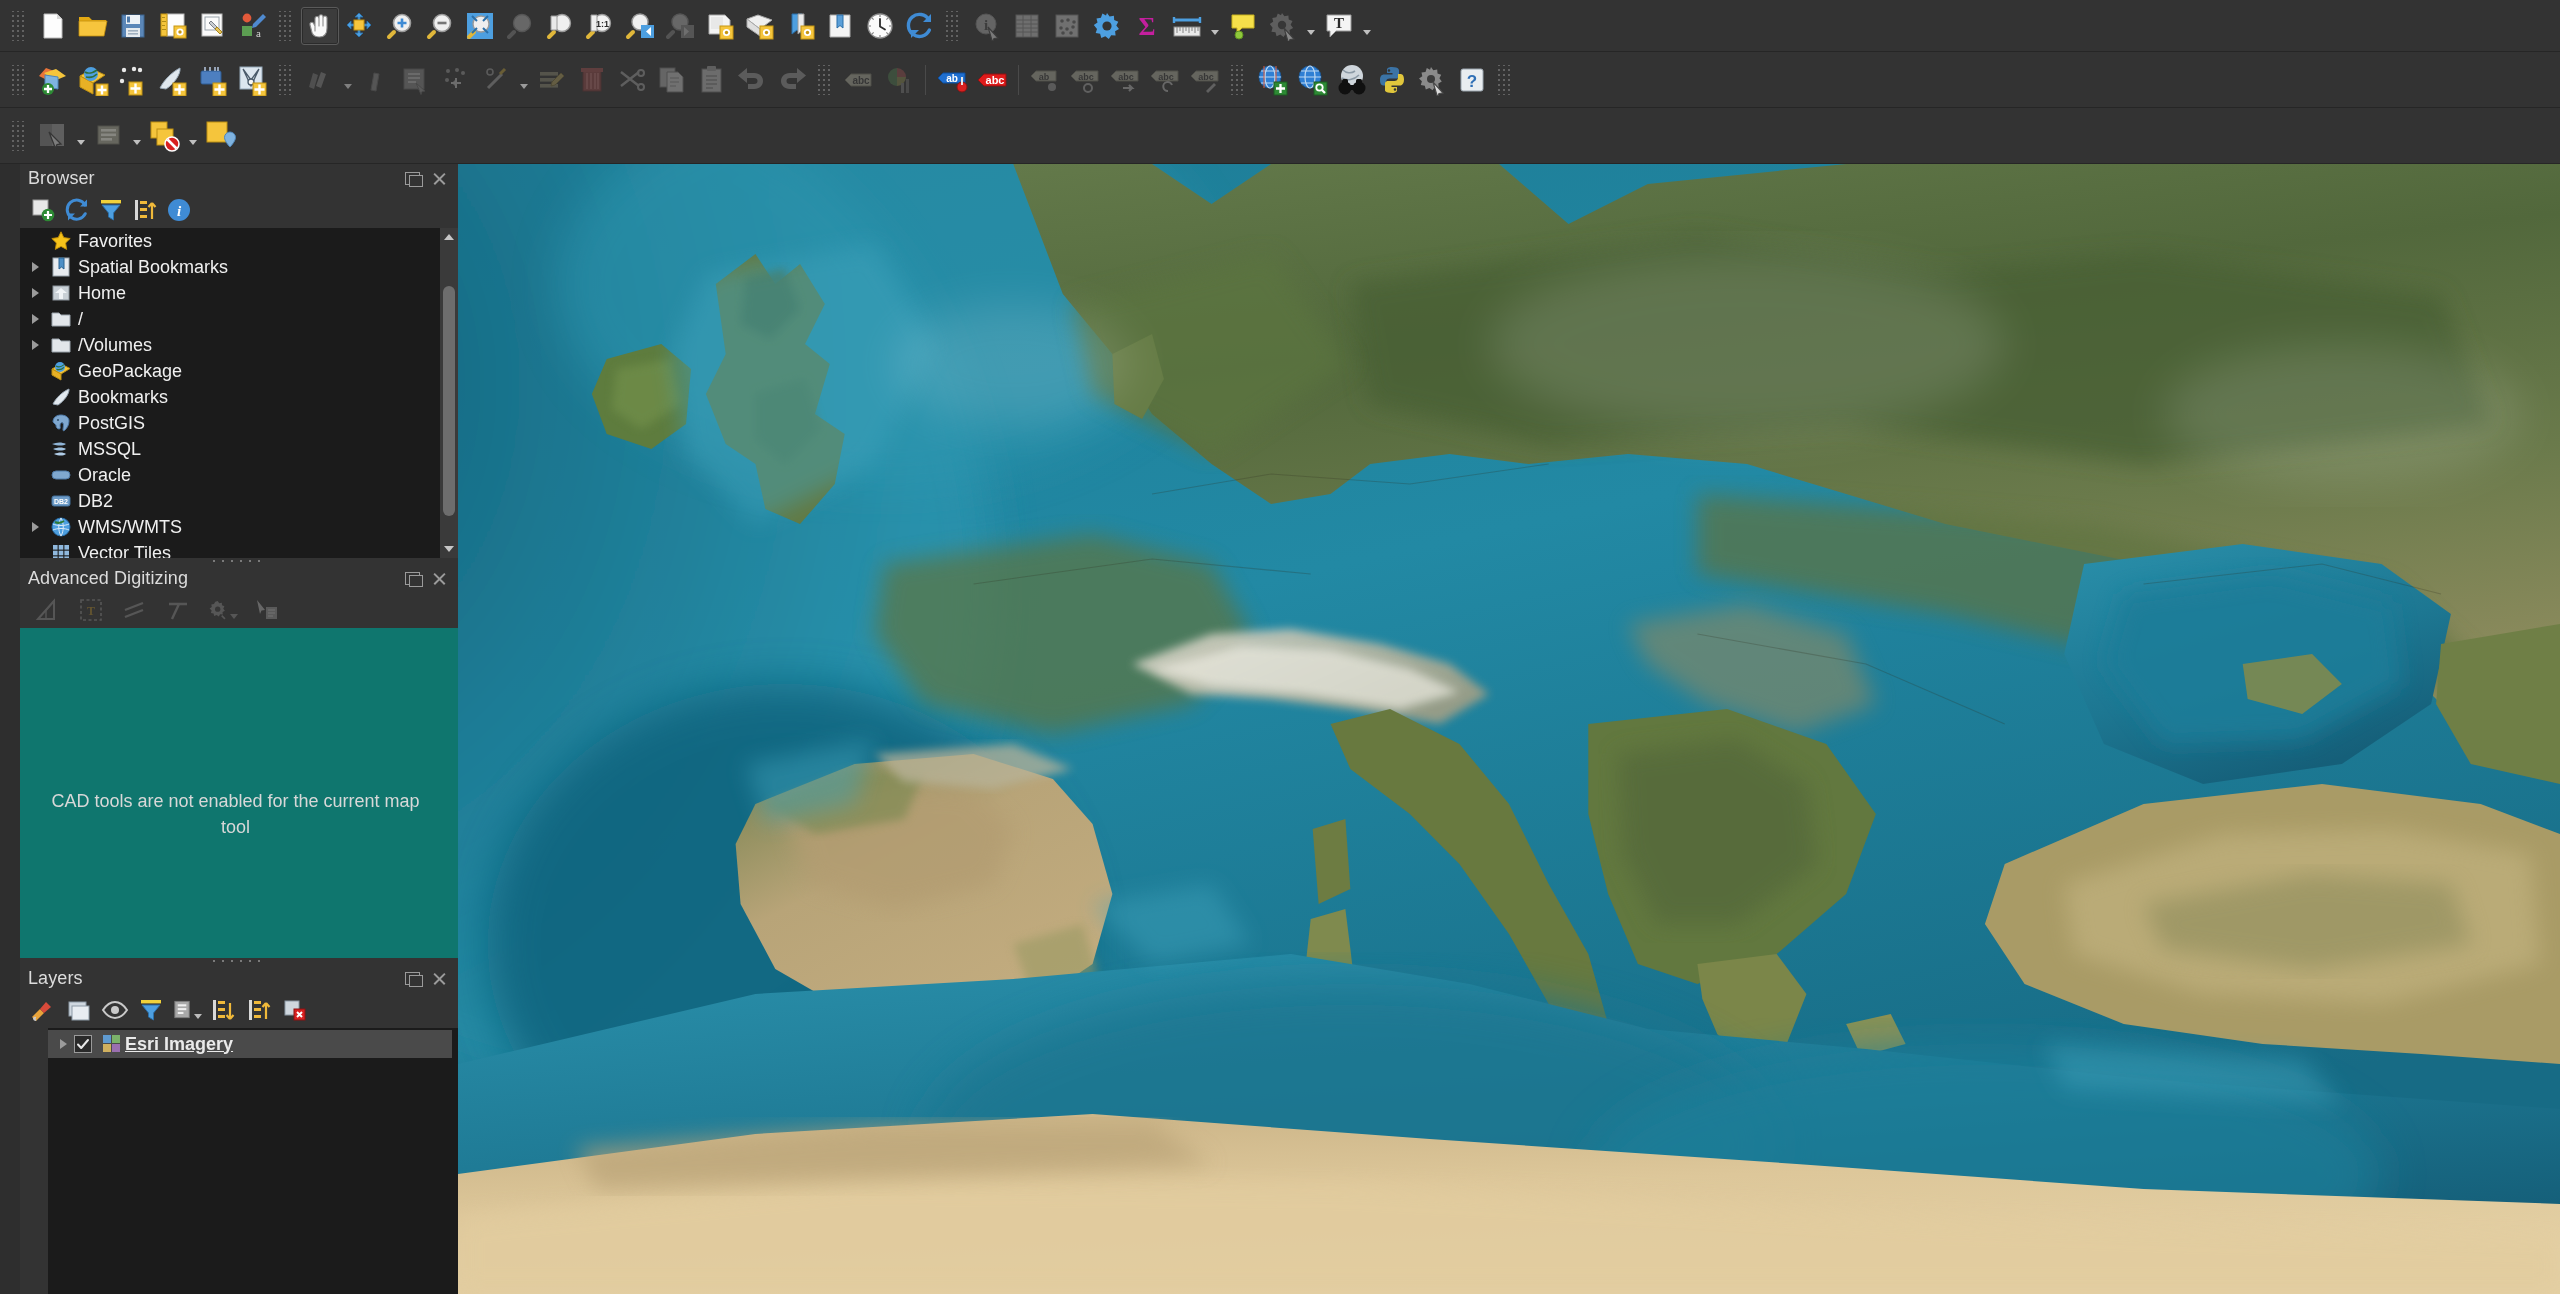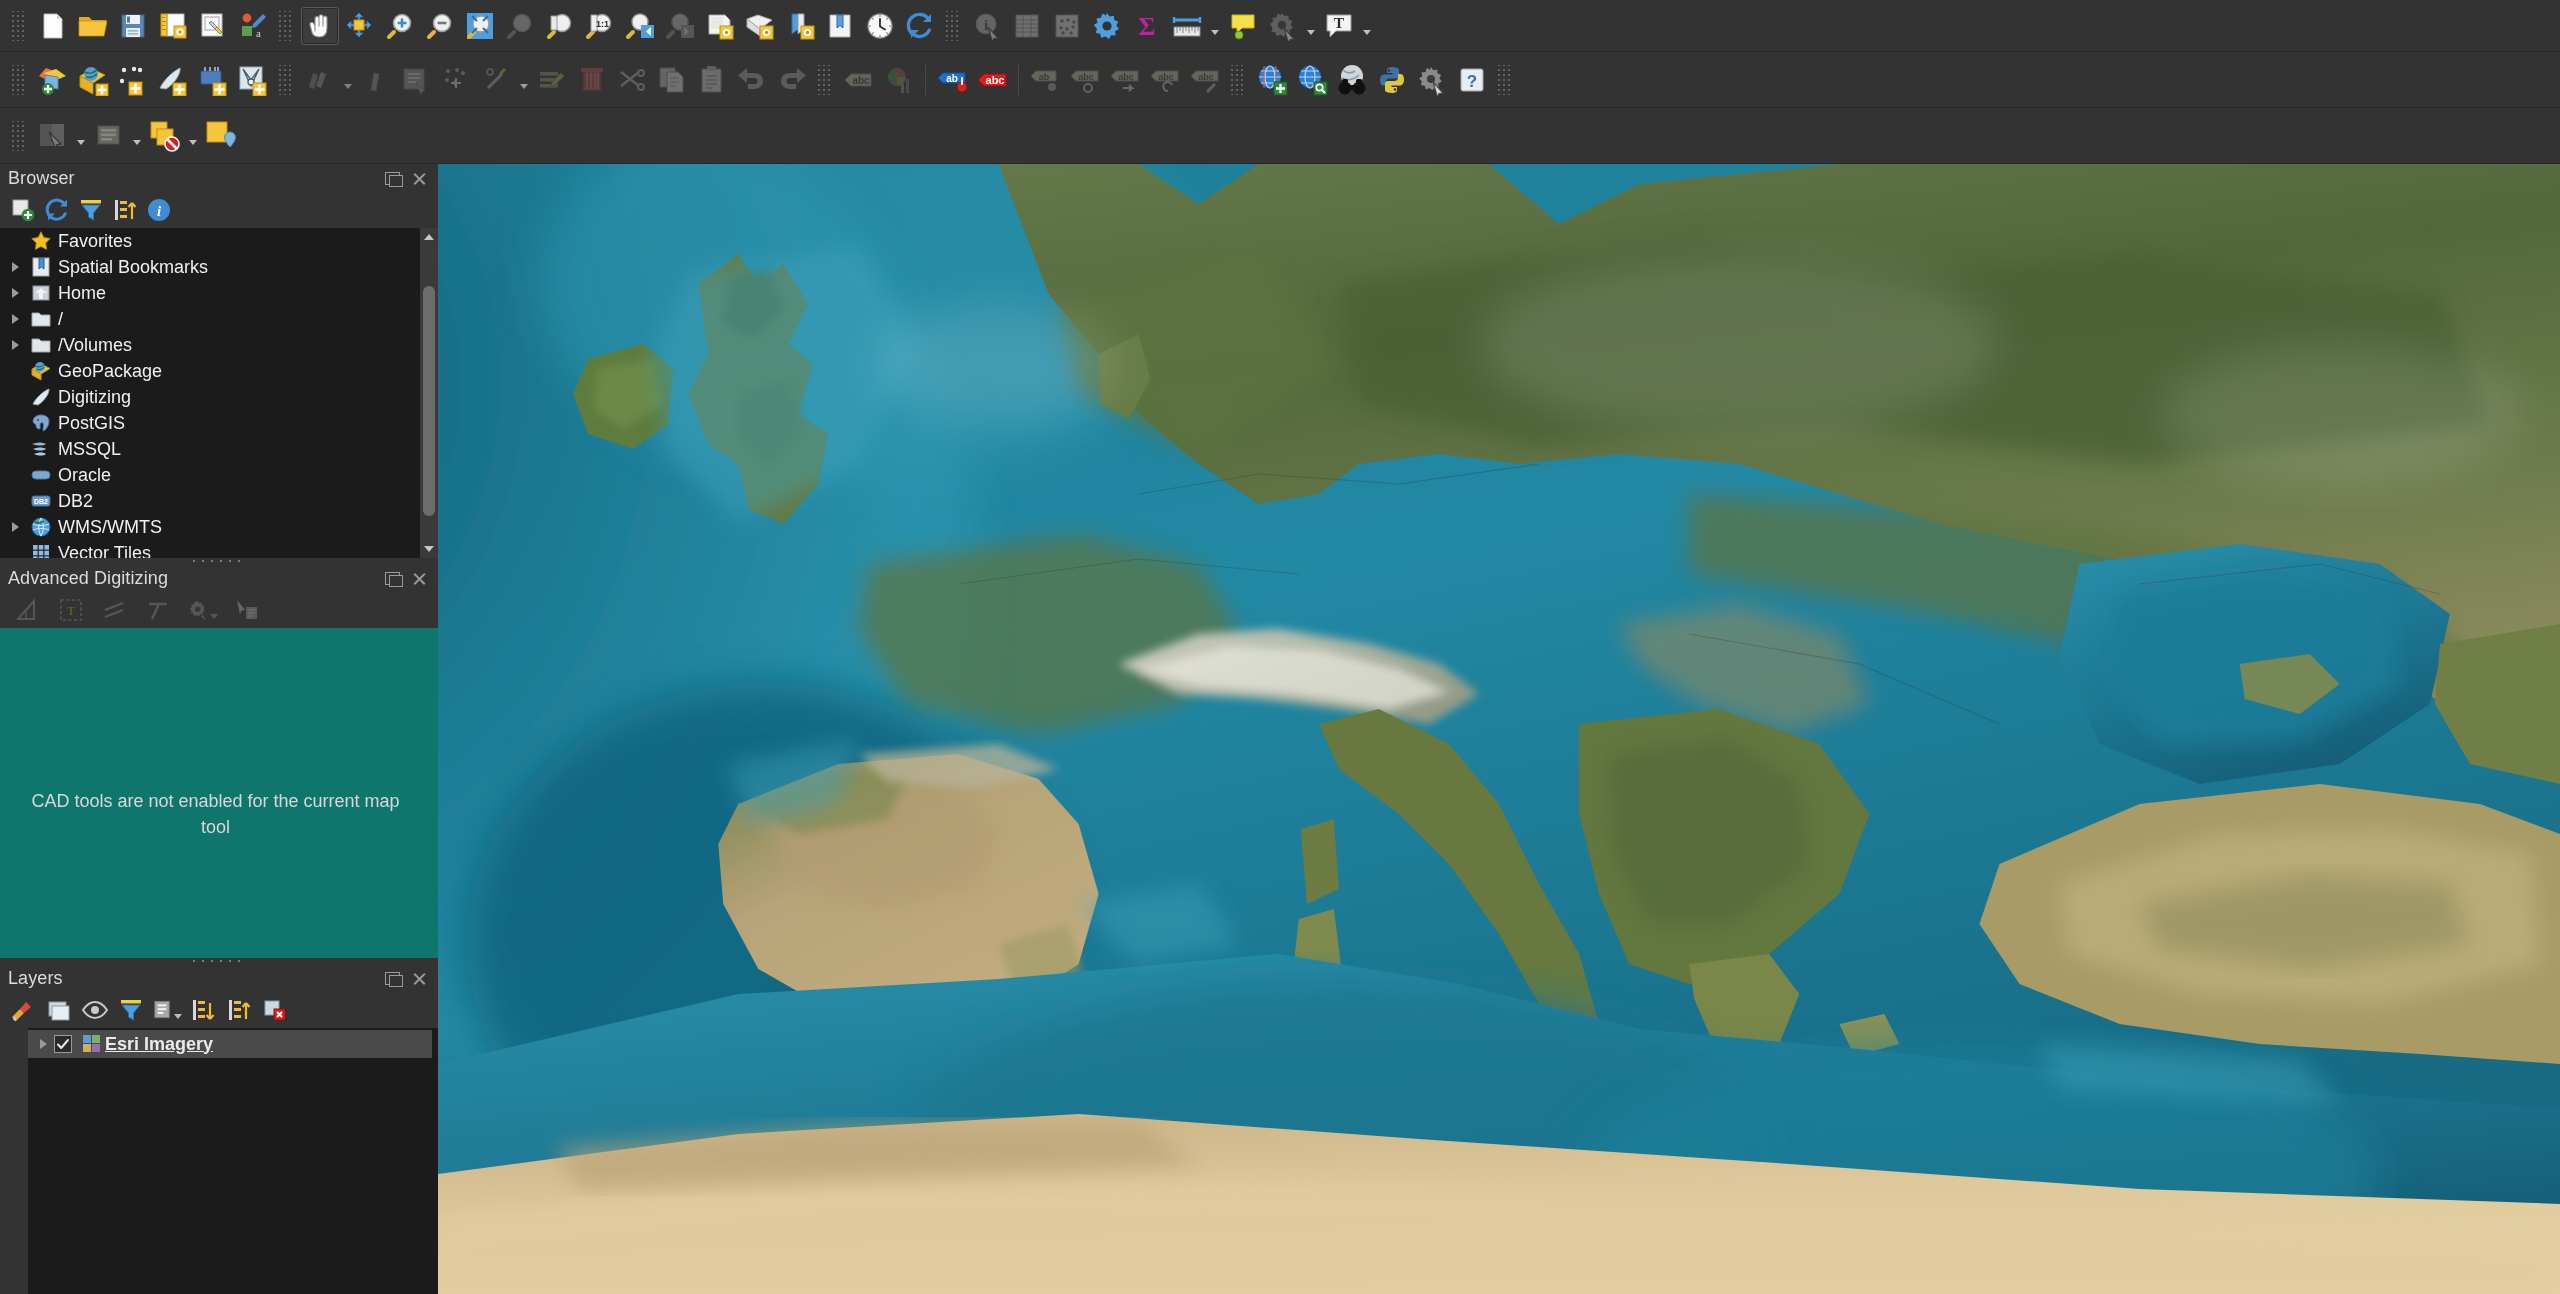--- a/index.html
+++ b/index.html
@@ -46,21 +46,21 @@
   }
   .caret-btn i{
     display:block;width:0;height:0;border-left:4.5px solid transparent;border-right:4.5px solid transparent;
     border-top:5px solid #c0c0c0;
   }
   .sep{ width:1px;height:30px;background:#4a4a4a;margin:0 6px; flex:0 0 auto;}
   .dim{ opacity:.38; }
   .dim2{ opacity:.5; }
 
   
-  #main{ display:flex; flex:1; min-height:0; background:#2e2e2e; }
+  #main{ display:flex; flex:1; min-height:0; background:#2e2e2e;padding-left:20px; }
 
   
   #leftdock{ width:438px; flex:0 0 438px; display:flex; flex-direction:column; background:#333; }
 
   .panel-title{
     height:28px; display:flex; align-items:center;
     padding:0 6px 0 8px; color:#dcdcdc; font-size:18px;
     background:#333; position:relative; flex:0 0 auto;
   }
   .panel-title .t{ flex:1; letter-spacing:.1px;}
@@ -971,21 +971,21 @@
               </span>
               <span class="tree-label">GeoPackage</span>
             </div>
             <div class="tree-row">
               <span class="arrow empty"></span>
               <span class="tree-ico">
                 <svg width="22" height="22" viewBox="0 0 22 22">
                   <path d="M3 18c3-6 9-12 16-15 .6 4.4-4.8 12-11 16z" fill="#e2e9ef" stroke="#99a7b4"></path>
                 </svg>
               </span>
-              <span class="tree-label">Digitizing</span>
+              <span class="tree-label">Bookmarks</span>
             </div>
             <div class="tree-row">
               <span class="arrow empty"></span>
               <span class="tree-ico">
                 <svg width="22" height="22" viewBox="0 0 22 22">
                   <path d="M3 10c0-5 4-7 8-7s8 2 8 6c0 4-2 7-4 9-1 1-2 1-2 0 0-3 1-5 0-7-1-1-3 0-3 2s1 4-1 4-3-2-3-4z" fill="#7fa8d0" stroke="#4f7aa8"></path>
                   <circle cx="8" cy="8" r="1" fill="#2a4a66"></circle>
                 </svg>
               </span>
               <span class="tree-label">PostGIS</span>

